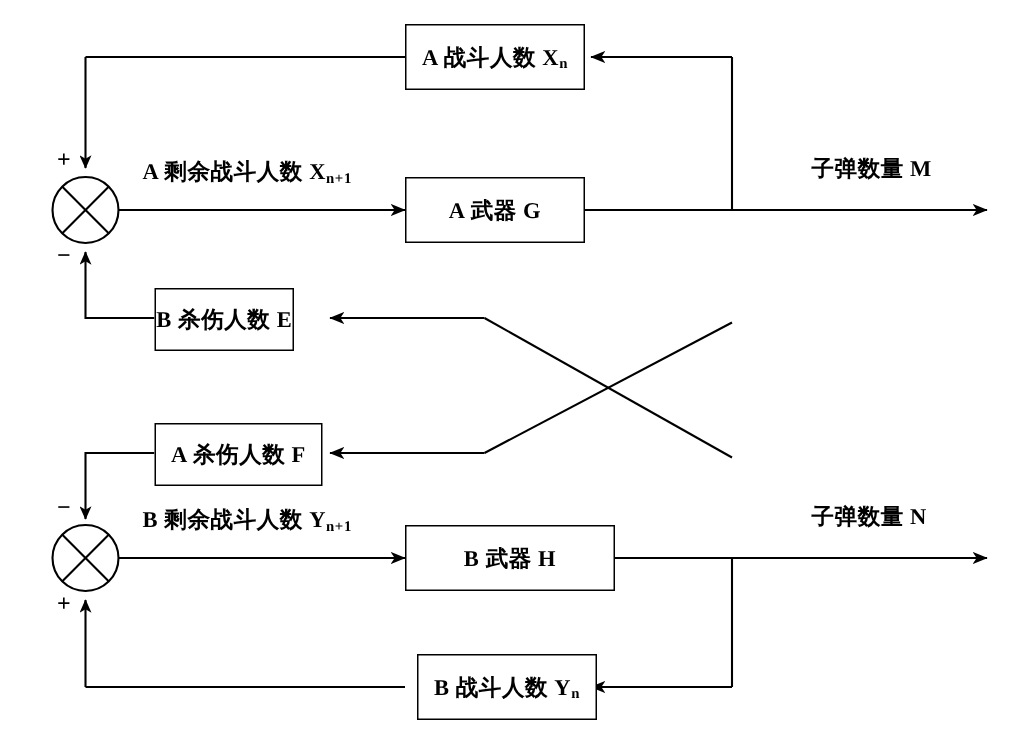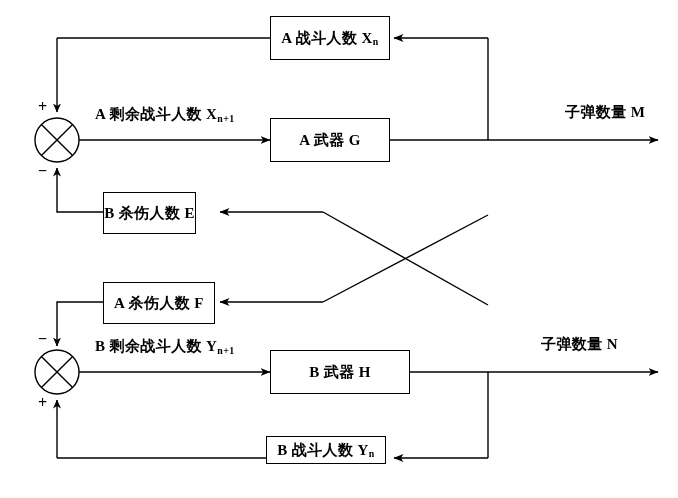--- a/index.html
+++ b/index.html
@@ -133,29 +133,29 @@
   </div>
 
   <div class="node-box" style="left:103px; top:282px; width:112px; height:42px;">
     <span class="lbl">A 杀伤人数 F</span>
   </div>
 
   <div class="node-box" style="left:270px; top:350px; width:140px; height:44px;">
     <span class="lbl">B 武器 H</span>
   </div>
 
-  <div class="node-box" style="left:266px; top:436px; width:120px; height:28px;">
+  <div class="node-box" style="left:278px; top:436px; width:120px; height:44px;">
     <span class="lbl"><span>B 战斗人数 Y</span><sub>n</sub></span>
   </div>
 
   <div class="free-label" style="left:95px; top:105px;text-align:center;"><span>A 剩余战斗人数 X</span><sub>n+1</sub></div>
 
   <div class="free-label" style="left:95px; top:337px;"><span>B 剩余战斗人数 Y</span><sub>n+1</sub></div>
 
-  <div class="free-label" style="left:541px; top:103px;margin-left:24px;">子弹数量 M</div>
+  <div class="free-label" style="left:541px; top:103px;">子弹数量 M</div>
 
   <div class="free-label" style="left:541px; top:335px;">子弹数量 N</div>
 
   <div class="sign-label" style="left:38px; top:99px;">+</div>
   <div class="sign-label" style="left:38px; top:163px;">−</div>
 
   <div class="sign-label" style="left:38px; top:331px;">−</div>
   <div class="sign-label" style="left:38px; top:395px;">+</div>
 
 </div>

